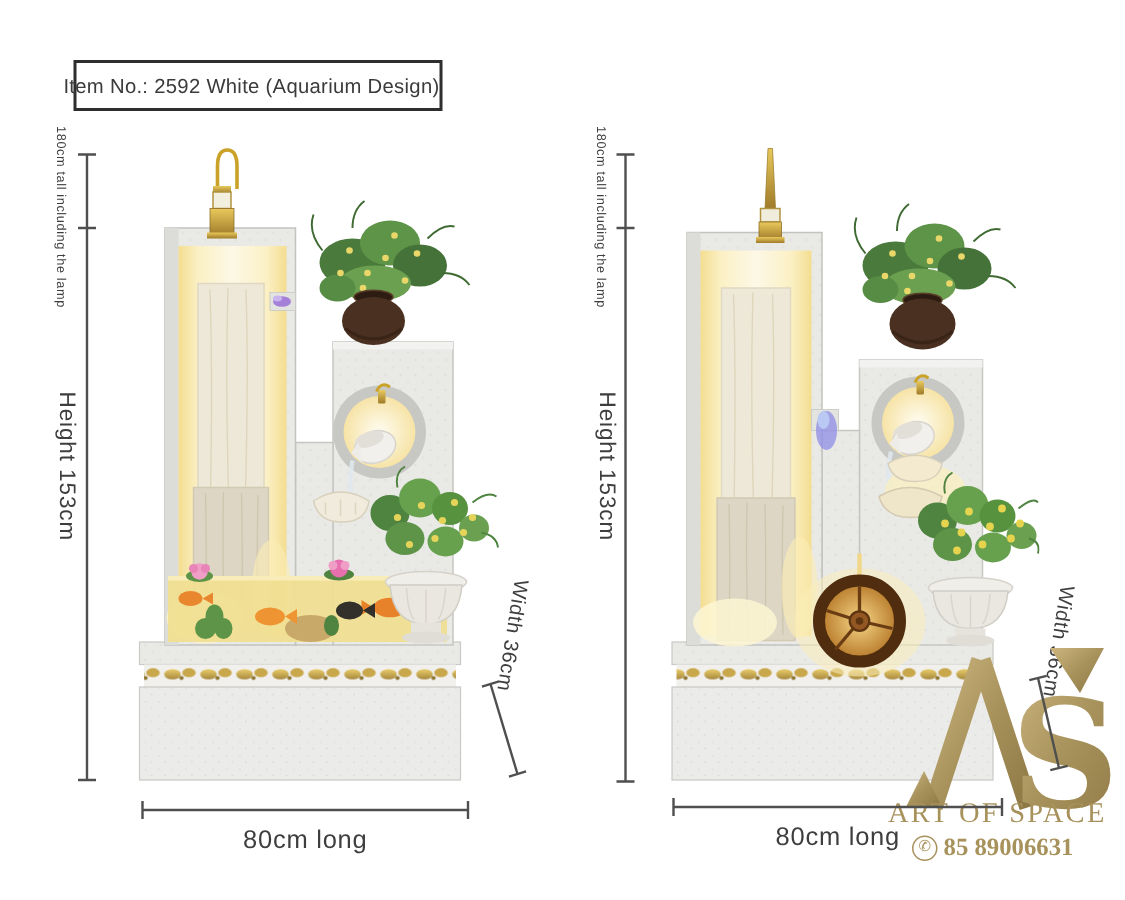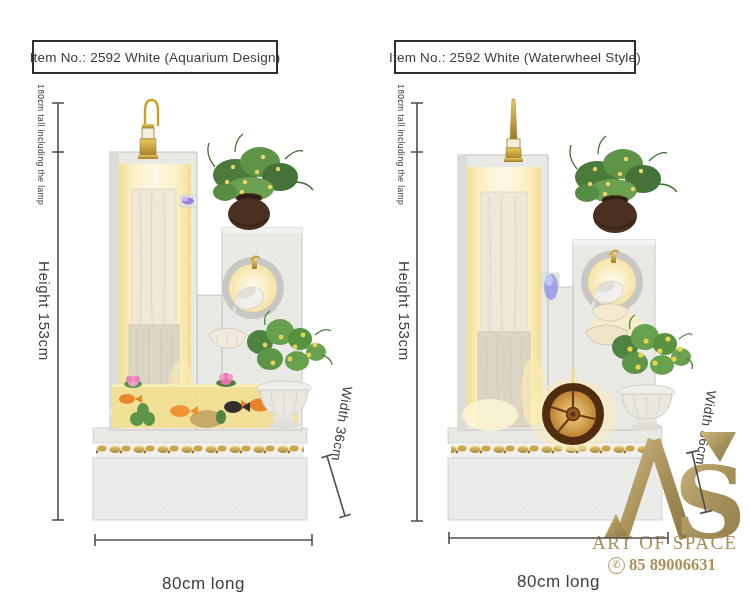--- a/index.html
+++ b/index.html
@@ -10,21 +10,21 @@
   .abs{position:absolute;}
   .header-box{
     display:flex;align-items:center;justify-content:center;
     border:2px solid #2e2e2e;background:#ffffff;
     font-size:13.5px;letter-spacing:.2px;color:#3b3b3b;white-space:nowrap;
   }
   .vtext{writing-mode:vertical-rl;white-space:nowrap;color:#3e3e3e;}
   .lbl-180{font-size:8.5px;letter-spacing:.4px;}
   .lbl-height{font-size:15px;letter-spacing:.6px;}
   .lbl-width{font-size:13.5px;letter-spacing:.4px;transform:rotate(9deg);transform-origin:center;}
-  .lbl-length{font-size:17px;letter-spacing:.5px;text-align:center;margin-top:24px;}
+  .lbl-length{font-size:17px;letter-spacing:.5px;text-align:center;}
   .dims-svg{left:0;top:0;pointer-events:none;z-index:6;}
   .product{z-index:2;}
   .watermark{z-index:5;color:#a8925c;}
   .wm-brand{
     font-family:"Liberation Serif", serif;font-size:19px;letter-spacing:1.5px;
     color:#a8925c;white-space:nowrap;font-weight:500;
   }
   .wm-phone{
     font-family:"Liberation Serif", serif;font-size:16.5px;font-weight:bold;
     color:#a8925c;white-space:nowrap;display:flex;align-items:center;gap:4px;
@@ -33,21 +33,21 @@
     display:inline-flex;align-items:center;justify-content:center;
     width:15px;height:15px;border:1.6px solid #a8925c;border-radius:50%;
     font-size:10px;line-height:1;color:#a8925c;font-family:"DejaVu Sans", sans-serif;
   }
 </style>
 </head>
 <body>
 
 <div id="canvas">
 
-  <div class="abs header-box" style="left:32px;top:40px;width:242px;height:30px;">
+  <div class="abs header-box" style="left:49px;top:40px;width:242px;height:30px;justify-content:flex-end;">
     <span>Item No.: 2592 White (Aquarium Design)</span>
   </div>
 
   <div class="abs vtext lbl-180" style="left:36px;top:84px;height:132px;">180cm tall including the lamp</div>
 
   <div class="abs vtext lbl-height" style="left:36px;top:261px;height:95px;">Height 153cm</div>
 
   <div class="abs vtext lbl-width" style="left:333px;top:386px;height:92px;">Width 36cm</div>
 
   <div class="abs lbl-length" style="left:95px;top:550px;width:217px;">80cm long</div>
@@ -216,23 +216,20 @@
       </g>
       <ellipse cx="199" cy="291" rx="27" ry="7" fill="#f0eee8" stroke="#d5d2ca" stroke-width="1"></ellipse>
       <path d="M175,293 q2,26 24,26 q22,0 24,-26 z" fill="#e9e7e0" stroke="#d0cdc5" stroke-width="1"></path>
       <path d="M186,295 q1,16 5,21 M199,296 v23 M212,295 q-1,16 -5,21" stroke="#d8d5cd" stroke-width="1" fill="none"></path>
       <rect x="189" y="318" width="20" height="8" fill="#e5e3dc"></rect>
       <ellipse cx="199" cy="328" rx="16" ry="4" fill="#dfddd6"></ellipse>
     </g>
   </svg>
   </div>
 
-  <div class="abs header-box" style="left:394px;top:40px;width:238px;height:30px;">
-    <span>Item No.: 2592 White (Waterwheel Style)</span>
-  </div>
 
   <div class="abs vtext lbl-180" style="left:396px;top:84px;height:132px;">180cm tall including the lamp</div>
 
   <div class="abs vtext lbl-height" style="left:396px;top:261px;height:95px;">Height 153cm</div>
 
   <div class="abs vtext lbl-width" style="left:697px;top:390px;height:92px;">Width 36cm</div>
 
   <div class="abs lbl-length" style="left:449px;top:548px;width:219px;">80cm long</div>
 
   <div class="abs product" style="left:445px;top:97px;width:248px;height:430px;">

